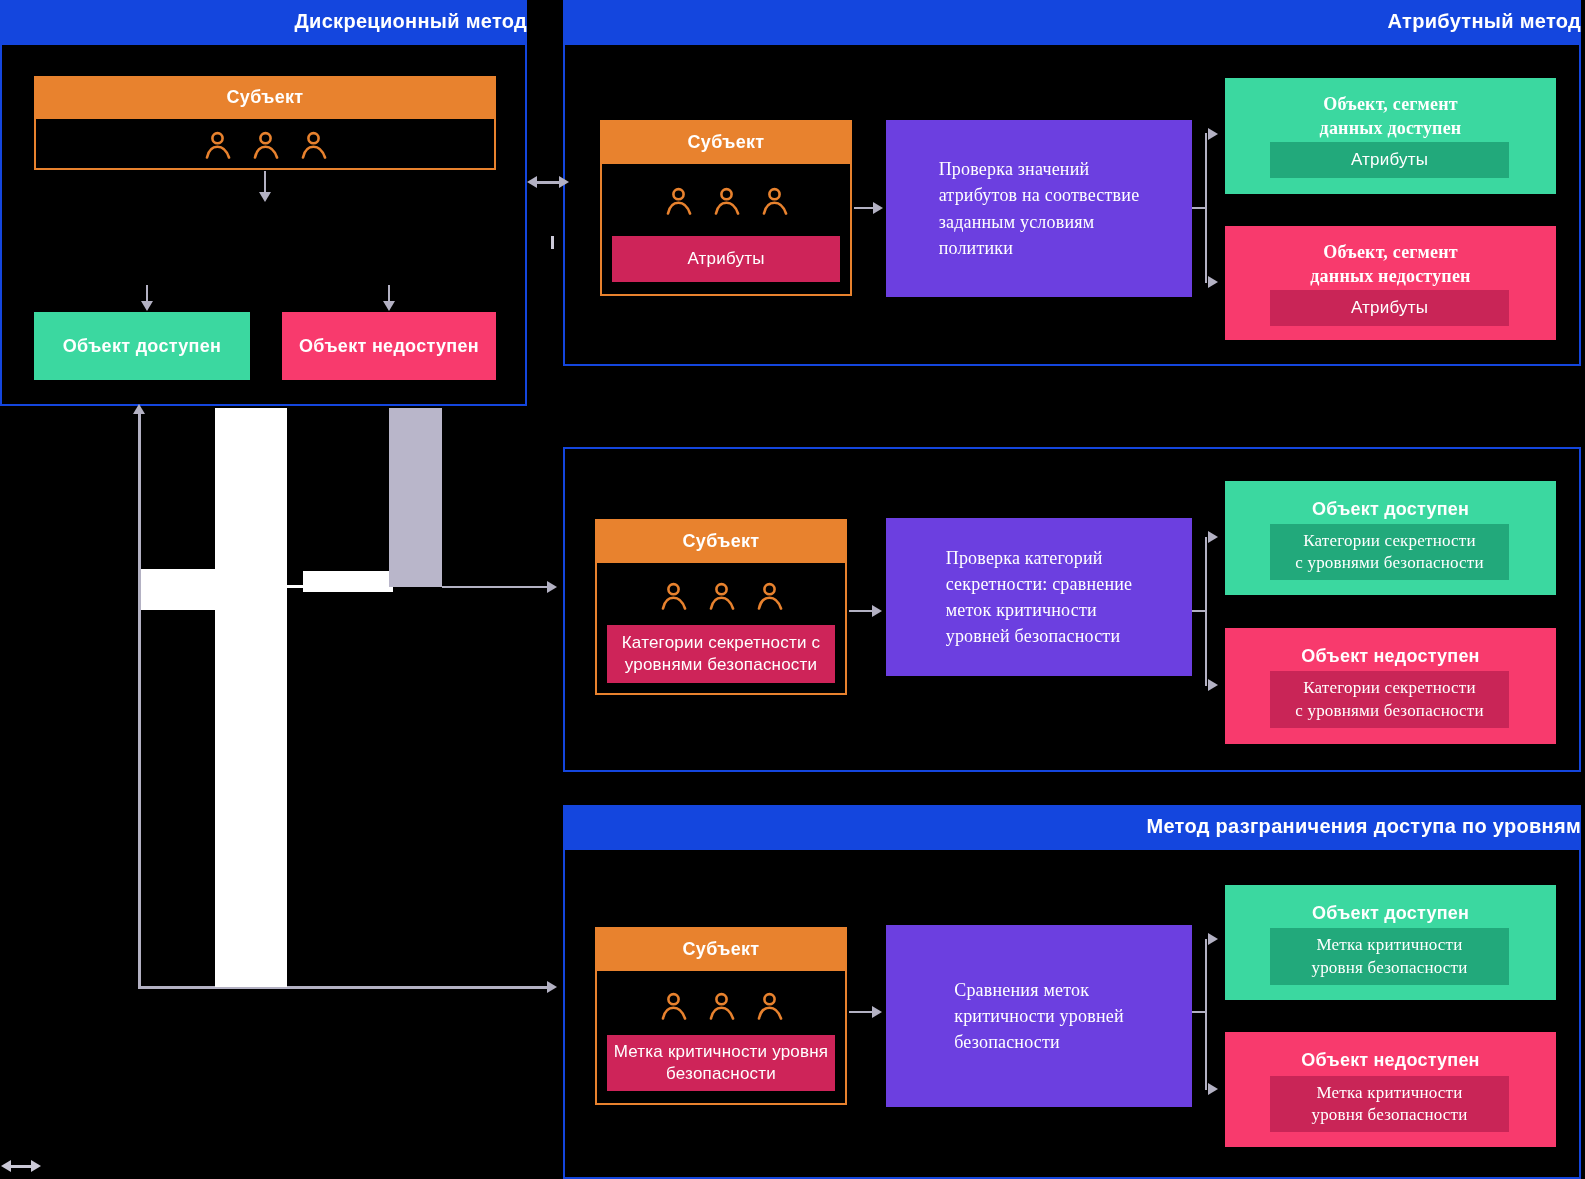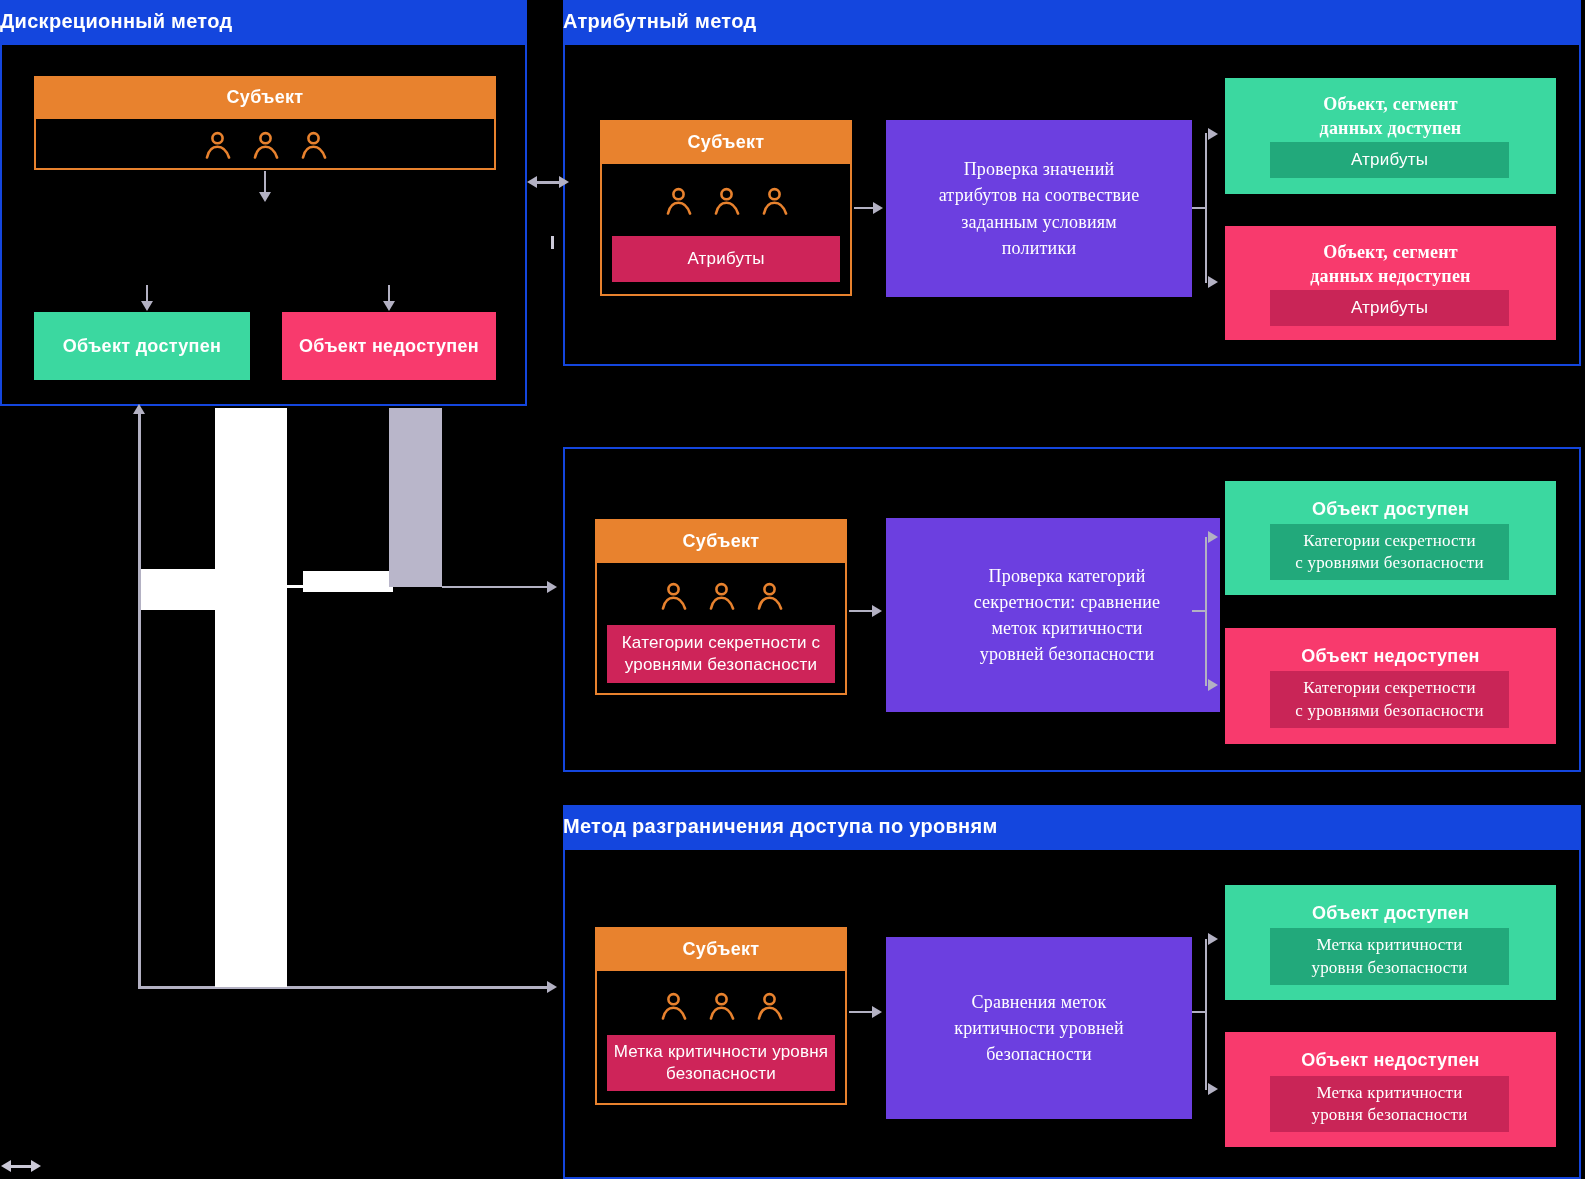--- a/index.html
+++ b/index.html
@@ -6,36 +6,36 @@
     --blue:#1446DE; --orange:#E8822E; --purple:#6C3FE0;
     --green:#3BD8A0; --green-dark:#22A97B;
     --rose:#F83A6D; --rose-dark:#CE2459;
     --lav:#B9B6CA; --conn:#B3B1C3; --legend:#CBC9D7;
   }
   html,body{margin:0;padding:0;background:#000;}
   .stage{position:relative;width:1585px;height:1179px;background:#000;overflow:hidden;
          font-family:"Liberation Sans","DejaVu Sans",sans-serif;color:#fff;}
   .panel{position:absolute;background:#000;}
   .panel-header{position:absolute;top:0;left:0;right:0;height:43px;background:var(--blue);
-    display:flex;align-items:center;justify-content:flex-start;font-size:20px;font-weight:600;letter-spacing:.3px;}
+    display:flex;align-items:center;justify-content:flex-end;font-size:20px;font-weight:600;letter-spacing:.3px;}
   .panel-body{position:absolute;left:0;right:0;top:43px;bottom:0;border:2px solid var(--blue);}
   .pre{white-space:pre-line;font-family:Liberation Serif, serif;}
   
   .subject{position:absolute;}
   .subject-head{position:absolute;top:0;left:0;right:0;height:44px;background:var(--orange);
     display:flex;align-items:center;justify-content:center;font-size:18px;font-weight:600;letter-spacing:.3px;}
   .subject-body{position:absolute;top:44px;left:0;right:0;bottom:0;border:2px solid var(--orange);border-top:none;}
   .persons{position:absolute;left:0;right:0;display:flex;justify-content:center;gap:21px;}
   .person{width:27px;height:29px;display:inline-block;}
   .tag{position:absolute;left:10px;right:10px;background:var(--rose-dark);
     display:flex;align-items:center;justify-content:center;text-align:center;
     font-size:17px;font-weight:500;line-height:1.32;letter-spacing:.2px;}
   
   .process{position:absolute;background:var(--purple);display:flex;align-items:center;justify-content:center;
-    text-align:center;font-size:18px;font-weight:500;line-height:1.45;letter-spacing:.2px;}
+    text-align:left;font-size:18px;font-weight:500;line-height:1.45;letter-spacing:.2px;}
   
   .result{position:absolute;}
   .result.green{background:var(--green);}
   .result.rose{background:var(--rose);}
   .result-title{position:absolute;top:0;left:0;right:0;text-align:center;
     font-size:18px;font-weight:600;line-height:1.35;letter-spacing:.2px;}
   .inner-tag{position:absolute;left:45px;width:239px;display:flex;align-items:center;justify-content:center;
     text-align:center;font-size:17px;font-weight:500;line-height:1.3;letter-spacing:.2px;}
   .green .inner-tag{background:var(--green-dark);}
   .rose .inner-tag{background:#C92557;}
@@ -164,21 +164,21 @@
                   <circle cx="13.5" cy="8.2" r="5.1" stroke="#E8822E" stroke-width="2.6"></circle>
                   <path d="M3 27.5 C4.6 20 8.6 16.8 13.5 16.8 C18.4 16.8 22.4 20 25 27.5" stroke="#E8822E" stroke-width="2.6" stroke-linecap="round"></path>
                 </svg></span>
             </div>
           <div class="tag" style="bottom:10px;height:58px;">Категории секретности
 с уровнями безопасности</div>
         </div>
       </div>
       <div class="hl" style="left:284px;top:161px;width:24px;height:2px;"></div>
       <div class="ah r" style="left:307px;top:156px;"></div>
-      <div class="process pre" style="left:321px;top:69px;width:306px;height:194px;padding-left:28px;">Проверка категорий
+      <div class="process pre" style="left:321px;top:69px;width:306px;height:158px;">Проверка категорий
 секретности: сравнение
 меток критичности
 уровней безопасности</div>
       <div class="hl" style="left:627px;top:161px;width:14px;height:2px;"></div>
       <div class="vl" style="left:640px;top:88px;width:2px;height:149px;"></div>
       <div class="ah r" style="left:643px;top:82px;"></div>
       <div class="ah r" style="left:643px;top:230px;"></div>
       <div class="result green" style="left:660px;top:32px;width:331px;height:114px;">
         <div class="result-title" style="top:16px;">Объект доступен</div>
         <div class="inner-tag pre" style="top:43px;height:56px;">Категории секретности
@@ -213,21 +213,21 @@
                   <circle cx="13.5" cy="8.2" r="5.1" stroke="#E8822E" stroke-width="2.6"></circle>
                   <path d="M3 27.5 C4.6 20 8.6 16.8 13.5 16.8 C18.4 16.8 22.4 20 25 27.5" stroke="#E8822E" stroke-width="2.6" stroke-linecap="round"></path>
                 </svg></span>
             </div>
           <div class="tag" style="bottom:12px;height:56px;">Метка критичности
 уровня безопасности</div>
         </div>
       </div>
       <div class="hl" style="left:284px;top:161px;width:24px;height:2px;"></div>
       <div class="ah r" style="left:307px;top:156px;"></div>
-      <div class="process pre" style="left:321px;top:87px;width:306px;height:182px;">Сравнения меток
+      <div class="process pre" style="left:321px;top:75px;width:306px;height:182px;">Сравнения меток
 критичности уровней
 безопасности</div>
       <div class="hl" style="left:627px;top:161px;width:14px;height:2px;"></div>
       <div class="vl" style="left:640px;top:89px;width:2px;height:151px;"></div>
       <div class="ah r" style="left:643px;top:83px;"></div>
       <div class="ah r" style="left:643px;top:233px;"></div>
       <div class="result green" style="left:660px;top:35px;width:331px;height:115px;">
         <div class="result-title" style="top:16px;">Объект доступен</div>
         <div class="inner-tag pre" style="top:43px;height:57px;">Метка критичности
 уровня безопасности</div>

